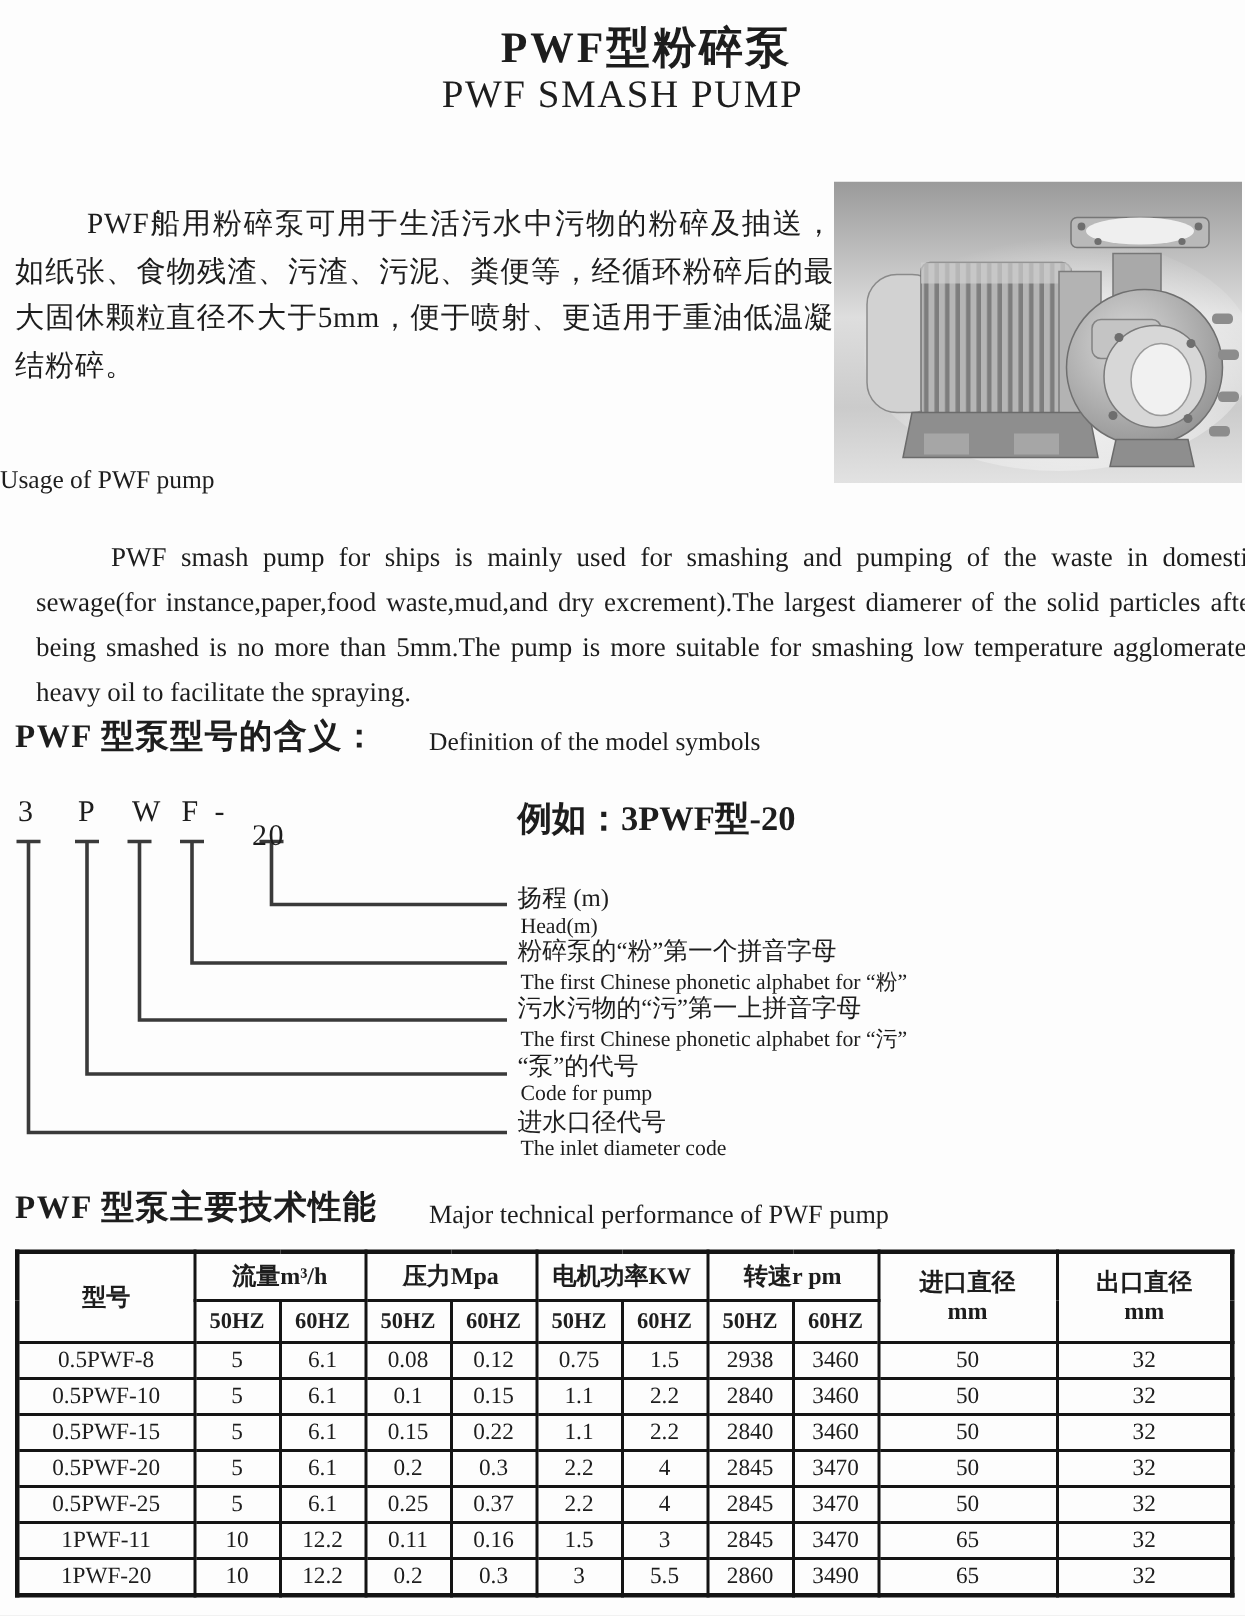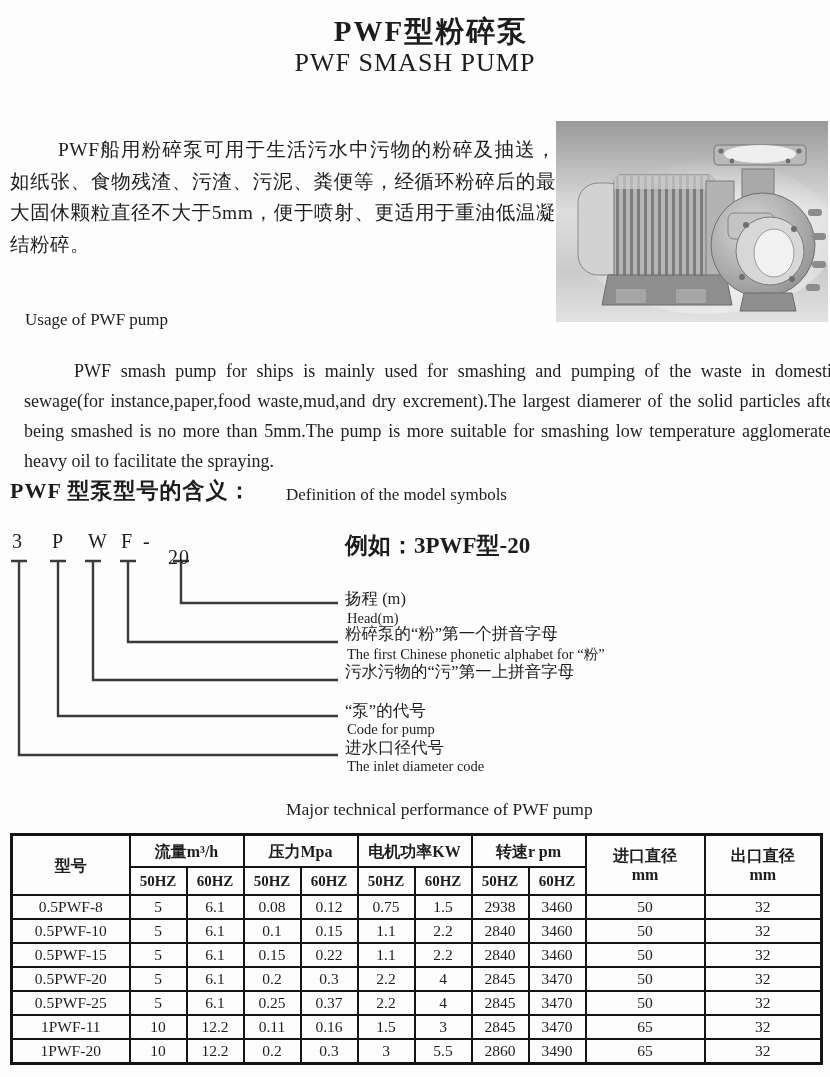--- a/index.html
+++ b/index.html
@@ -10,21 +10,21 @@
   }
   .abs{position:absolute;}
   .title-zh{top:12px;left:0;width:100%;text-align:center;font-size:29px;font-weight:bold;letter-spacing:2px;padding-left:16px;}
   .title-en{top:48px;left:0;width:100%;text-align:center;font-size:26px;letter-spacing:1px;}
   .sec-head-zh{font-size:22px;font-weight:bold;letter-spacing:1px;}
   .sec-head-en{font-size:17px;}
   .usage-head{top:104px;left:10px;}
   .zh-para{top:134px;left:10px;width:546px;font-size:19.5px;line-height:31.5px;
            text-align:justify;text-indent:48px;margin:0;letter-spacing:0.5px;font-family:Liberation Serif, serif;}
   .photo{top:121px;left:556px;width:272px;height:201px;}
-  .usage-en-head{top:310px;left:25px;font-size:17px;}
+  .usage-en-head{top:310px;left:0;font-size:17px;}
   .en-para{top:340px;left:8px;width:816px;font-size:18px;line-height:30px;
            text-align:justify;text-indent:50px;margin:16px;}
   .sec2-zh{top:476px;left:10px;}
   .sec2-en{top:485px;left:286px;}
   .diagram{top:528px;left:0;width:830px;height:252px;}
   .code-char{position:absolute;top:2px;font-size:20px;letter-spacing:1px;}
   .diag-example{position:absolute;top:2px;left:345px;font-size:23px;font-weight:bold;}
   .diag-label-zh{position:absolute;left:345px;font-size:16.5px;white-space:nowrap;}
   .diag-label-en{position:absolute;left:347px;font-size:14.5px;white-space:nowrap;}
   .sec3-zh{top:790px;left:10px;}
@@ -137,26 +137,28 @@
       <div class="code-char" style="left: 52px;">P</div>
       <div class="code-char" style="left: 88px;">W</div>
       <div class="code-char" style="left: 121px;">F</div>
       <div class="code-char" style="left: 143px;">-</div>
       <div class="code-char" style="left: 168px; margin-top: 16px;">20</div>
       <div class="diag-label-zh" style="top: 60px;">扬程 (m)</div>
       <div class="diag-label-en" style="top: 82px;">Head(m)</div>
       <div class="diag-label-zh" style="top: 95px; text-align: center;">粉碎泵的“粉”第一个拼音字母</div>
       <div class="diag-label-en" style="top: 117px;">The first Chinese phonetic alphabet for “粉”</div>
       <div class="diag-label-zh" style="top: 133px;">污水污物的“污”第一上拼音字母</div>
+      <div class="diag-label-en" style="top: 155px;">The first Chinese phonetic alphabet for “污”</div>
       <div class="diag-label-zh" style="top: 172px;">“泵”的代号</div>
       <div class="diag-label-en" style="top: 193px;">Code for pump</div>
       <div class="diag-label-zh" style="top: 209px;">进水口径代号</div>
       <div class="diag-label-en" style="top: 230px;">The inlet diameter code</div>
     </div>
 
+  <div class="abs sec3-zh sec-head-zh">PWF 型泵主要技术性能</div>
   <div class="abs sec3-en sec-head-en">Major technical performance of PWF pump</div>
 
   <table class="perf">
       <colgroup>
         <col style="width: 118px;">
         <col style="width: 57px;">
         <col style="width: 57px;">
         <col style="width: 57px;">
         <col style="width: 57px;">
         <col style="width: 57px;">

